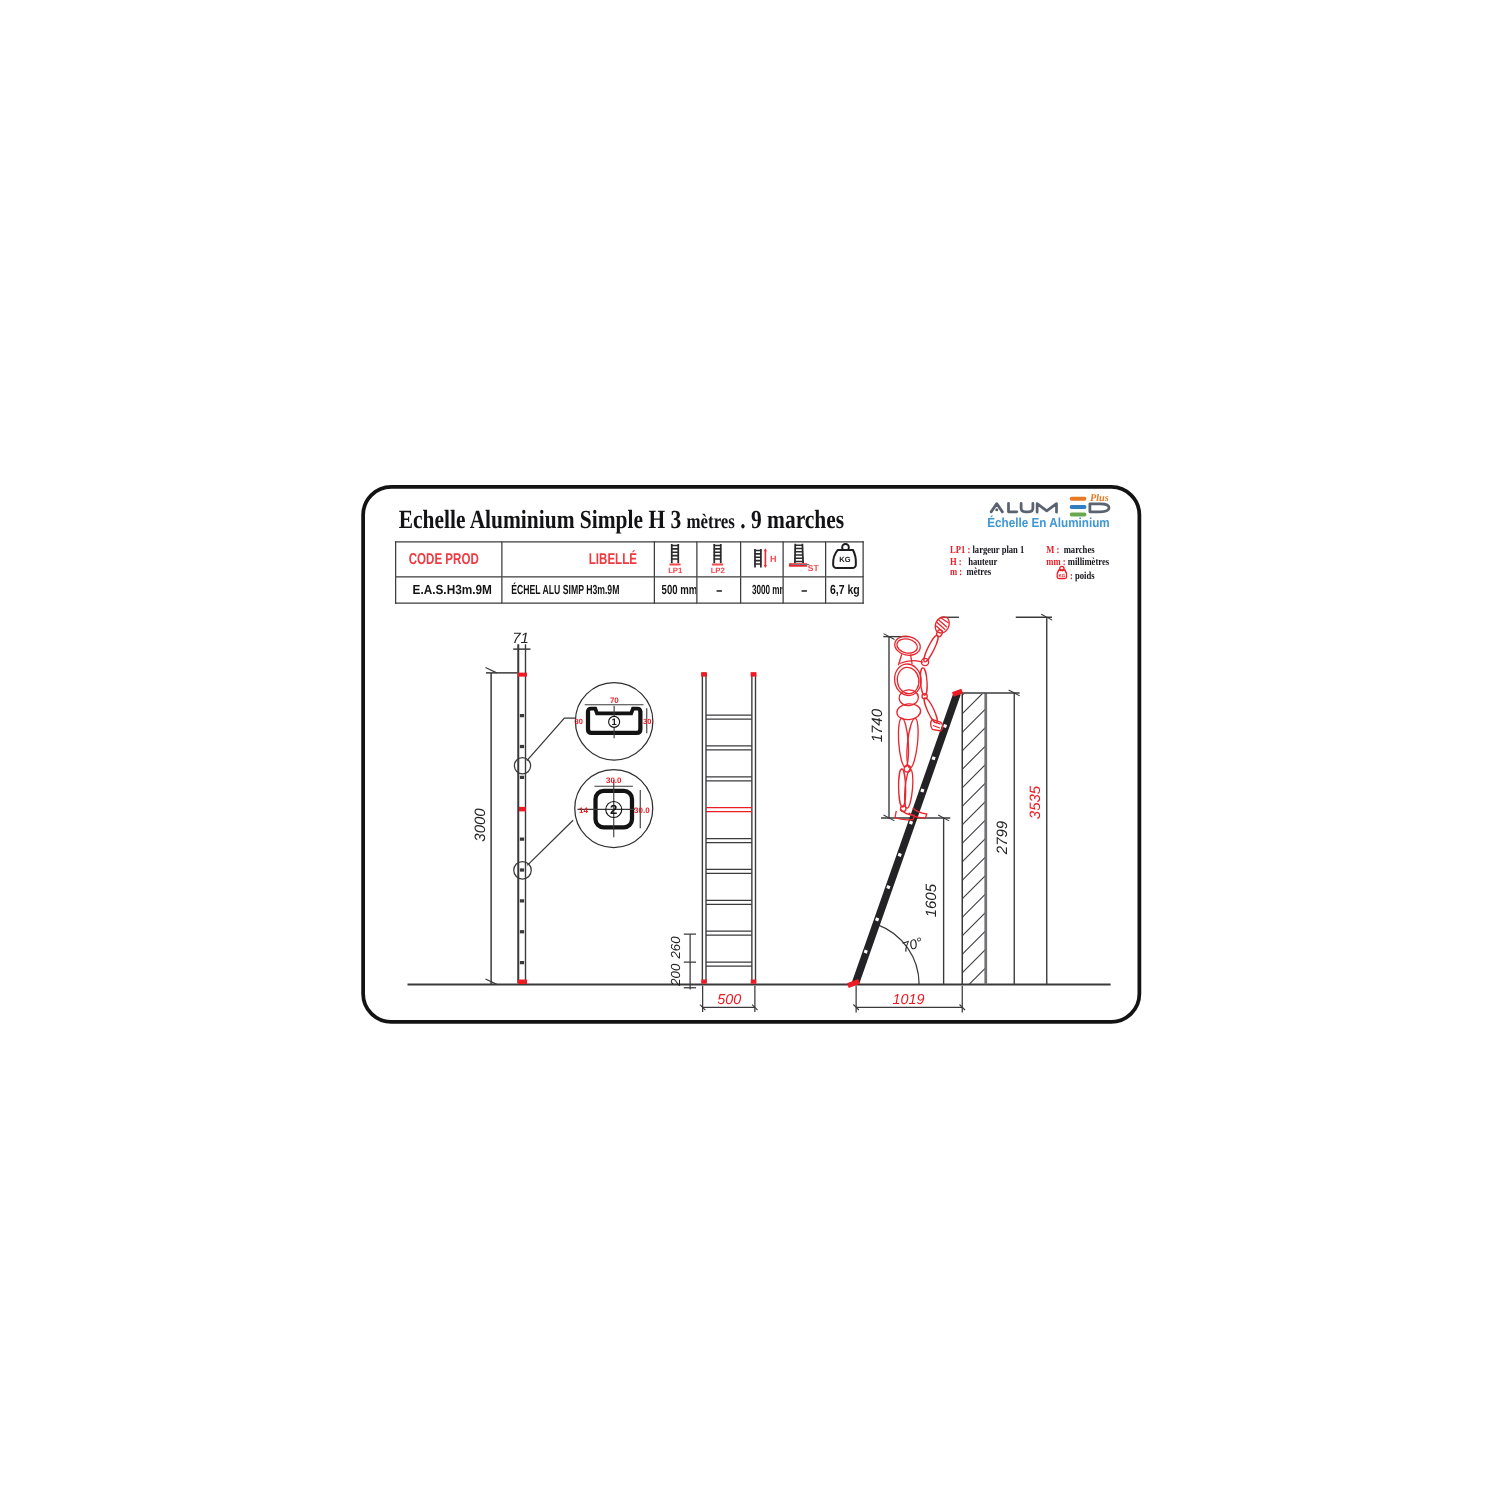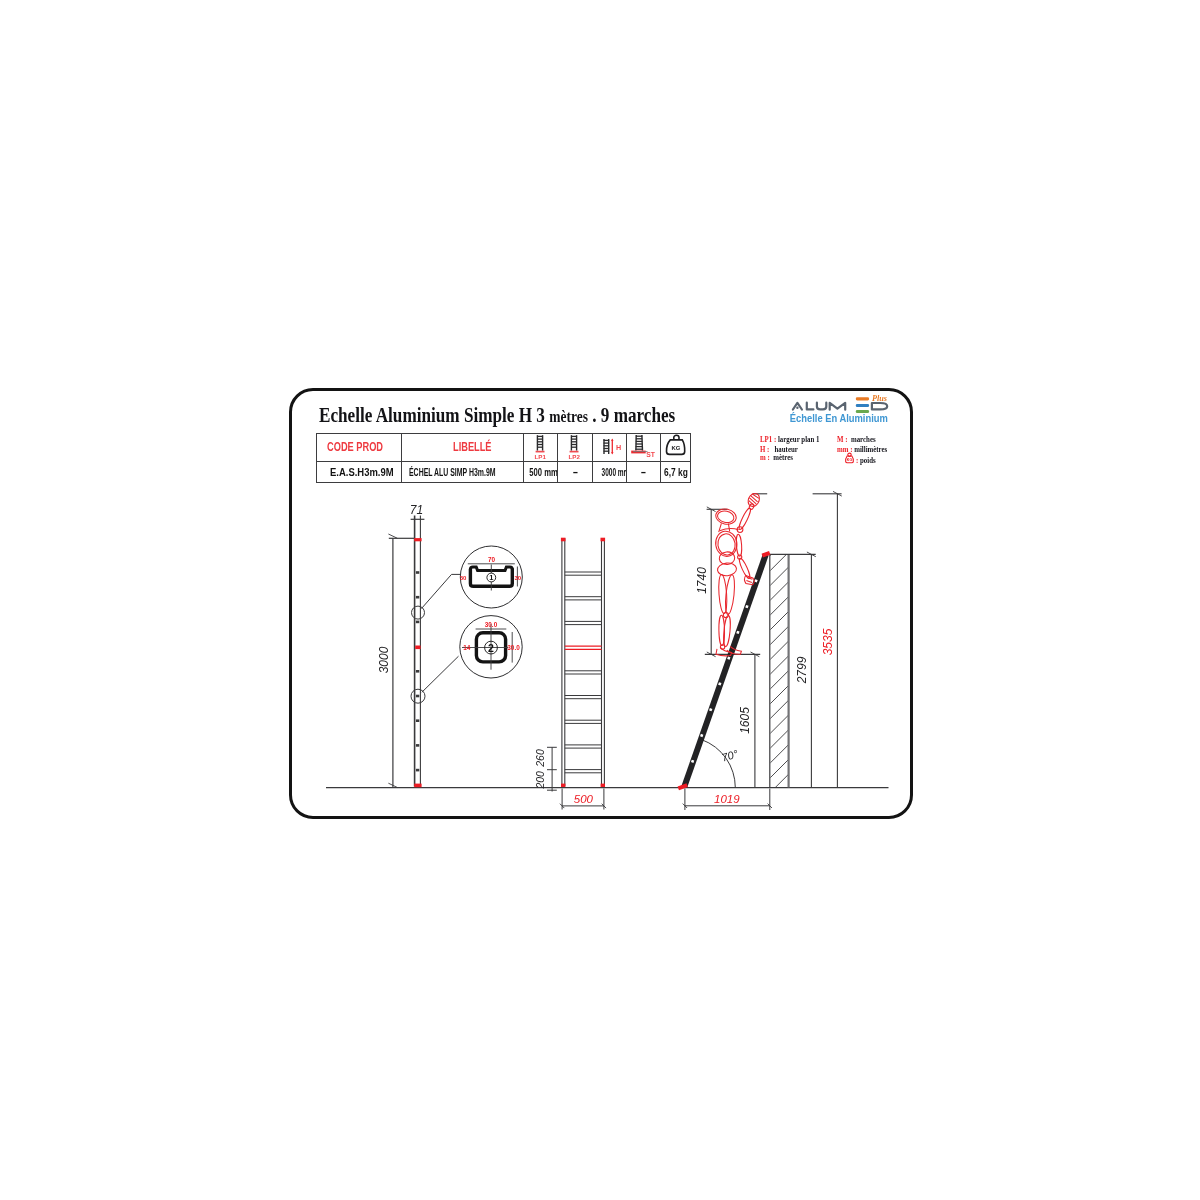--- a/index.html
+++ b/index.html
@@ -31,21 +31,21 @@
   <div id="frame"></div>
   <div id="title">Echelle Aluminium Simple H 3 <span class="sm">mètres</span> . 9 marches</div>
 
   <table id="tbl">
     <tbody>
         <tr style="height:27.5px;">
       <td style="width:84.4px;" class="hred">
             <div style="text-align:left;"><span style="transform-origin:left center;margin-left:10.4px;">CODE PROD</span></div>
           </td>
       <td style="width:121.1px;" class="hred">
-            <div style="text-align:center;"><span style="transform-origin:left center;margin-left:33.4px;">LIBELLÉ</span></div>
+            <div style="text-align:right;"><span style="transform-origin:left center;margin-left:33.4px;">LIBELLÉ</span></div>
           </td>
       <td style="width:33.4px;" class="icoc"><svg width="32" height="26" viewBox="0 0 32 26">
         <g stroke="#2b2b2d">
                 <line x1="12.4" y1="1.2" x2="12.4" y2="16.6" stroke-width="1.4"></line>
                 <line x1="17.6" y1="1.2" x2="17.6" y2="16.6" stroke-width="1.4"></line>
         <line x1="12" y1="2.4" x2="18" y2="2.4" stroke-width="1.3"></line>
                 <line x1="12" y1="5.1" x2="18" y2="5.1" stroke-width="1.3"></line>
                 <line x1="12" y1="7.8" x2="18" y2="7.8" stroke-width="1.3"></line>
                 <line x1="12" y1="10.5" x2="18" y2="10.5" stroke-width="1.3"></line>
                 <line x1="12" y1="13.2" x2="18" y2="13.2" stroke-width="1.3"></line>

